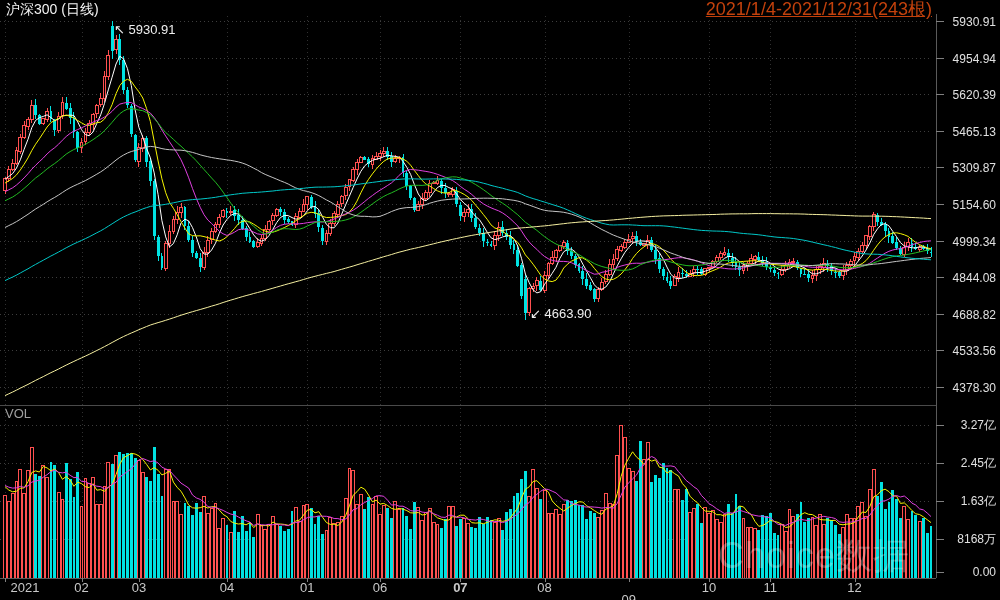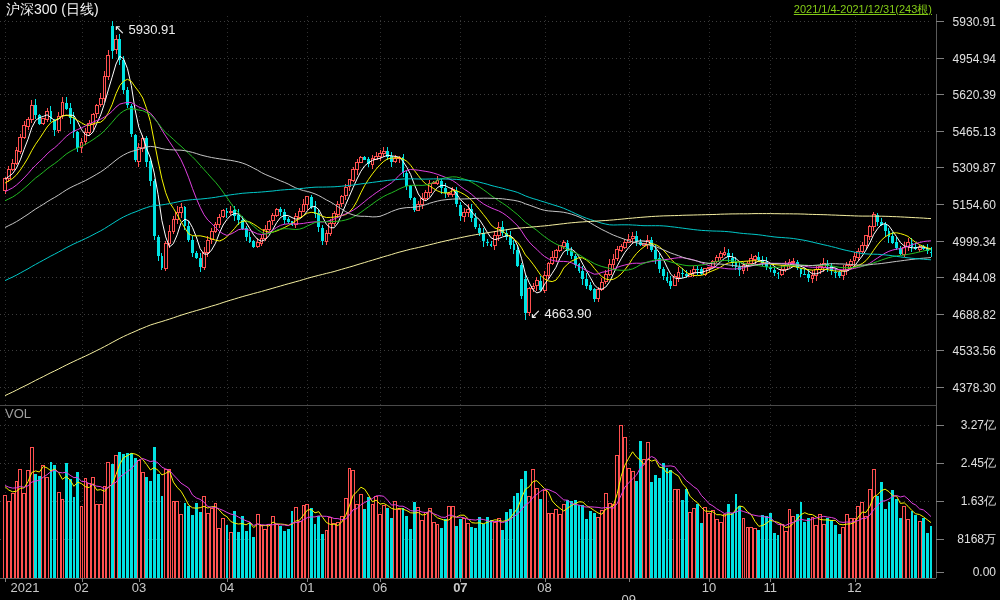--- a/index.html
+++ b/index.html
@@ -1,21 +1,21 @@
 <!DOCTYPE html>
 <html><head>
 <meta charset="utf-8">
 <style>
   html,body{margin:0;padding:0;background:#000;}
   .stage{position:relative;width:1000px;height:600px;background:#000;overflow:hidden;
          font-family:"Liberation Sans","DejaVu Sans",sans-serif;}
   svg{position:absolute;left:0;top:0;}
   .lbl{position:absolute;color:#d9d9d9;font-size:12px;line-height:14px;white-space:nowrap;}
   .title{left:6px;top:2px;color:#f2f2f2;font-size:14px;}
-  .daterange{right:68px;top:2px;color:#84cc16;font-size:11px;text-decoration:underline;}
+  .daterange{right:68px;top:2px;color:#c2410c;font-size:18px;text-decoration:underline;}
   .axis-lbl{height:14px;text-align:right;right:4px;color:#e0e0e0;}
   .x-lbl{top:581px;color:#c8c8c8;font-size:13px;transform:translateX(-50%);}
   .vol-lbl{left:5px;top:407px;color:#a0a0a0;font-size:13px;}
   .anno{position:absolute;color:#eeeeee;font-size:13px;white-space:nowrap;}
   .watermark{position:absolute;left:718px;top:532px;font-size:36px;letter-spacing:1px;
              color:rgba(255,255,255,0.26);pointer-events:none;}
 </style>
 </head>
 <body>
 
@@ -831,20 +831,21 @@
       </g>
     </svg>
 
   <div class="lbl title">沪深300 (日线)</div>
   <div class="lbl daterange">2021/1/4-2021/12/31(243根)</div>
   <div class="lbl vol-lbl">VOL</div>
 
   <div class="anno" style="left:114px;top:22px;"><span>↖</span> <span>5930.91</span></div>
   <div class="anno" style="left:530px;top:306px;"><span>↙</span> <span>4663.90</span></div>
 
+  <div class="watermark">Choice数据</div>
 
   <div id="overlays">
       <div class="lbl axis-lbl" style="top: 14.5px;">5930.91</div>
       <div class="lbl axis-lbl" style="top: 51.5px;">4954.94</div>
       <div class="lbl axis-lbl" style="top: 87.5px;">5620.39</div>
       <div class="lbl axis-lbl" style="top: 124.5px;">5465.13</div>
       <div class="lbl axis-lbl" style="top: 160.5px;">5309.87</div>
       <div class="lbl axis-lbl" style="top: 197.5px;">5154.60</div>
       <div class="lbl axis-lbl" style="top: 234.5px;">4999.34</div>
       <div class="lbl axis-lbl" style="top: 270.5px;">4844.08</div>

